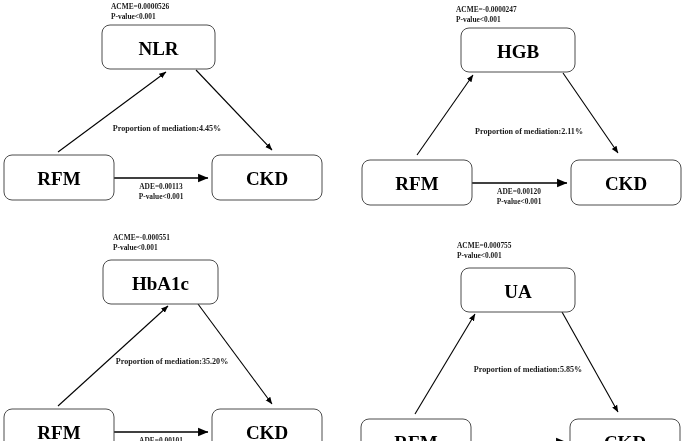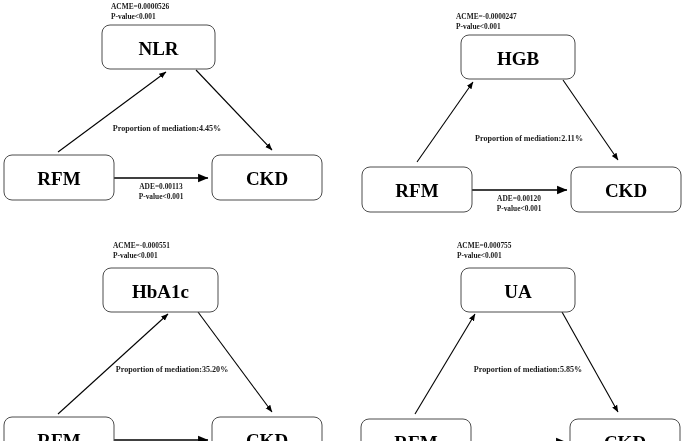--- a/index.html
+++ b/index.html
@@ -98,21 +98,21 @@
       <rect class="node-box" x="212" y="155" width="110" height="45" rx="8" ry="8"></rect>
       <text class="node-label" x="267" y="178.5">CKD</text>
 
       <text class="prop-text" x="167" y="131">Proportion of mediation:4.45%</text>
 
       <text class="ann-text center" x="161" y="189">ADE=0.00113</text>
       <text class="ann-text center" x="161" y="199">P-value&lt;0.001</text>
     </svg>
   </div>
 
-  <div class="panel" style="left:343px; top:10px;text-decoration:underline;">
+  <div class="panel" style="left:343px; top:3px;text-decoration:underline;">
     <svg viewBox="0 0 342 220" preserveAspectRatio="none">
       <defs>
         <marker id="ah2" markerWidth="7" markerHeight="7" refX="6.2" refY="3" orient="auto" markerUnits="strokeWidth">
           <path d="M0,0.4 L6.4,3 L0,5.6 z" fill="#000000"></path>
         </marker>
       </defs>
 
       <text class="ann-text start" x="113" y="9">ACME=-0.0000247</text>
       <text class="ann-text start" x="113" y="19">P-value&lt;0.001</text>
 
@@ -129,21 +129,21 @@
       <rect class="node-box" x="228" y="157" width="110" height="45" rx="8" ry="8"></rect>
       <text class="node-label" x="283" y="180.5">CKD</text>
 
       <text class="prop-text" x="186" y="131">Proportion of mediation:2.11%</text>
 
       <text class="ann-text center" x="176" y="191">ADE=0.00120</text>
       <text class="ann-text center" x="176" y="201">P-value&lt;0.001</text>
     </svg>
   </div>
 
-  <div class="panel" style="left:0px; top:221px;text-align:center;">
+  <div class="panel" style="left:0px; top:213px;text-align:center;">
     <svg viewBox="0 0 342 220" preserveAspectRatio="none">
       <defs>
         <marker id="ah3" markerWidth="7" markerHeight="7" refX="6.2" refY="3" orient="auto" markerUnits="strokeWidth">
           <path d="M0,0.4 L6.4,3 L0,5.6 z" fill="#000000"></path>
         </marker>
       </defs>
 
       <text class="ann-text start" x="113" y="27">ACME=-0.000551</text>
       <text class="ann-text start" x="113" y="37">P-value&lt;0.001</text>
 

